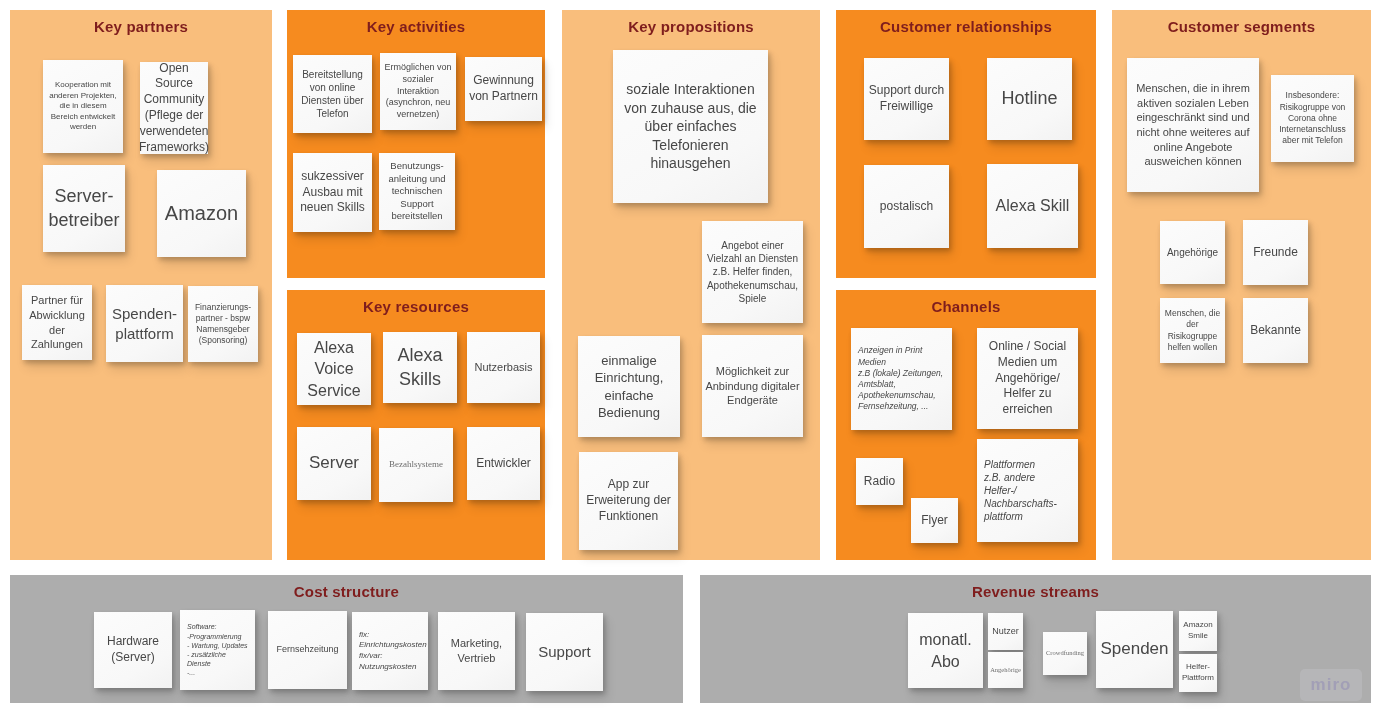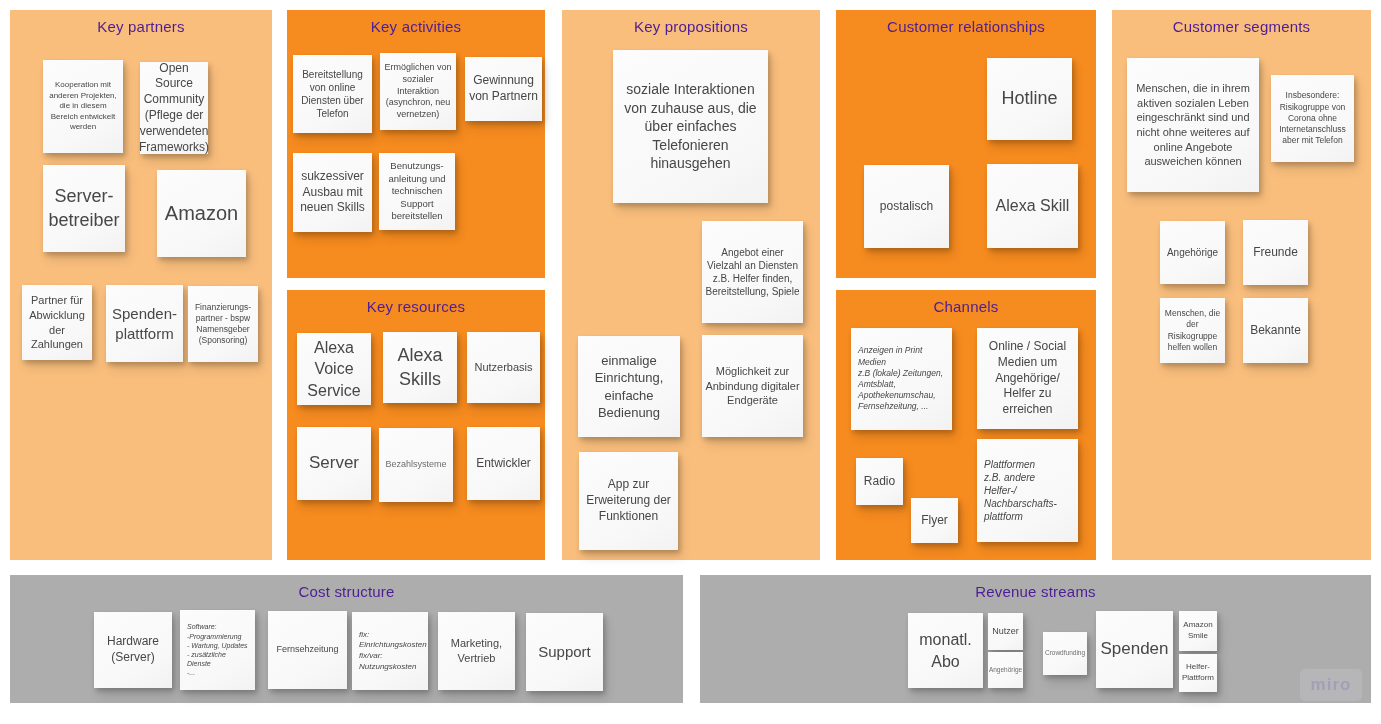--- a/index.html
+++ b/index.html
@@ -10,34 +10,34 @@
     font-family:"Liberation Sans","DejaVu Sans",sans-serif;
     overflow:hidden;
     color:#454545;
   }
   .panel { position:absolute; }
   .panel.light { background:#f9be7c; }
   .panel.dark  { background:#f68b1f; }
   .panel.gray  { background:#adadad;padding-left:20px; }
   .panel-title {
     position:absolute; top:8px; left:0; right:0;
-    text-align:center; color:#4c1d95;
-    font-size:15px; font-weight:400; letter-spacing:.2px;
+    text-align:center; color:#7f1d1d;
+    font-size:15px; font-weight:700; letter-spacing:.2px;
   }
   .note {
     position:absolute;
     background:linear-gradient(150deg,#fcfcfc 0%,#f8f8f8 70%,#f2f2f2 100%);
     color:#474747;
     box-shadow:2px 3px 5px rgba(0,0,0,0.22), 4px 8px 10px rgba(0,0,0,0.10);
     display:flex; align-items:center; justify-content:center;
     text-align:center; white-space:pre-line; line-height:1.32;
     padding:3px;
   }
   .note.align-left { text-align:left; justify-content:flex-start; padding-left:7px; padding-right:5px;font-style:italic; }
-  .note.muted { color:#6e6e6e; }
+  .note.muted { color:#6e6e6e;font-family:Liberation Serif, serif; }
   .miro-badge {
     position:absolute; left:1300px; top:669px; width:62px; height:32px;
     background:#b6b6b8; border-radius:5px;
     color:#a29fb6; font-size:17px; font-weight:700; letter-spacing:1px;
     display:flex; align-items:center; justify-content:center;
     cursor:pointer;
   }
 </style>
 </head>
 <body>
@@ -71,28 +71,29 @@
     <div class="note" style="left:180px;top:42px;width:73px;height:71px;font-size:11px">Nutzerbasis</div>
     <div class="note" style="left:10px;top:137px;width:74px;height:73px;font-size:17px">Server</div>
     <div class="note muted" style="left:92px;top:138px;width:74px;height:74px;font-size:9px">Bezahlsysteme</div>
     <div class="note" style="left:180px;top:137px;width:73px;height:73px;font-size:12px">Entwickler</div>
   </section>
 
   <section class="panel light" style="left:562px;top:10px;width:258px;height:550px">
     <h2 class="panel-title">Key propositions</h2>
     <div class="note" style="left:51px;top:40px;width:155px;height:153px;font-size:14px">soziale Interaktionen von zuhause aus, die über einfaches Telefonieren hinausgehen</div>
     <div class="note" style="left:140px;top:211px;width:101px;height:102px;font-size:10px">Angebot einer Vielzahl an Diensten
-z.B. Helfer finden, Bereitstellung, Spiele</div>
+z.B. Helfer finden, Apothekenumschau, Spiele</div>
     <div class="note" style="left:16px;top:326px;width:102px;height:101px;font-size:13px">einmalige Einrichtung, einfache Bedienung</div>
     <div class="note" style="left:140px;top:325px;width:101px;height:102px;font-size:11px">Möglichkeit zur Anbindung digitaler Endgeräte</div>
     <div class="note" style="left:17px;top:442px;width:99px;height:98px;font-size:12px">App zur Erweiterung der Funktionen</div>
   </section>
 
   <section class="panel dark" style="left:836px;top:10px;width:260px;height:268px">
     <h2 class="panel-title">Customer relationships</h2>
+    <div class="note" style="left:28px;top:48px;width:85px;height:82px;font-size:12px">Support durch Freiwillige</div>
     <div class="note" style="left:151px;top:48px;width:85px;height:82px;font-size:18px">Hotline</div>
     <div class="note" style="left:28px;top:155px;width:85px;height:83px;font-size:12px">postalisch</div>
     <div class="note" style="left:151px;top:154px;width:91px;height:84px;font-size:16px">Alexa Skill</div>
   </section>
 
   <section class="panel dark" style="left:836px;top:290px;width:260px;height:270px">
     <h2 class="panel-title">Channels</h2>
     <div class="note align-left" style="left:15px;top:38px;width:101px;height:102px;font-size:8.5px">Anzeigen in Print Medien
 z.B (lokale) Zeitungen,
 Amtsblatt,

